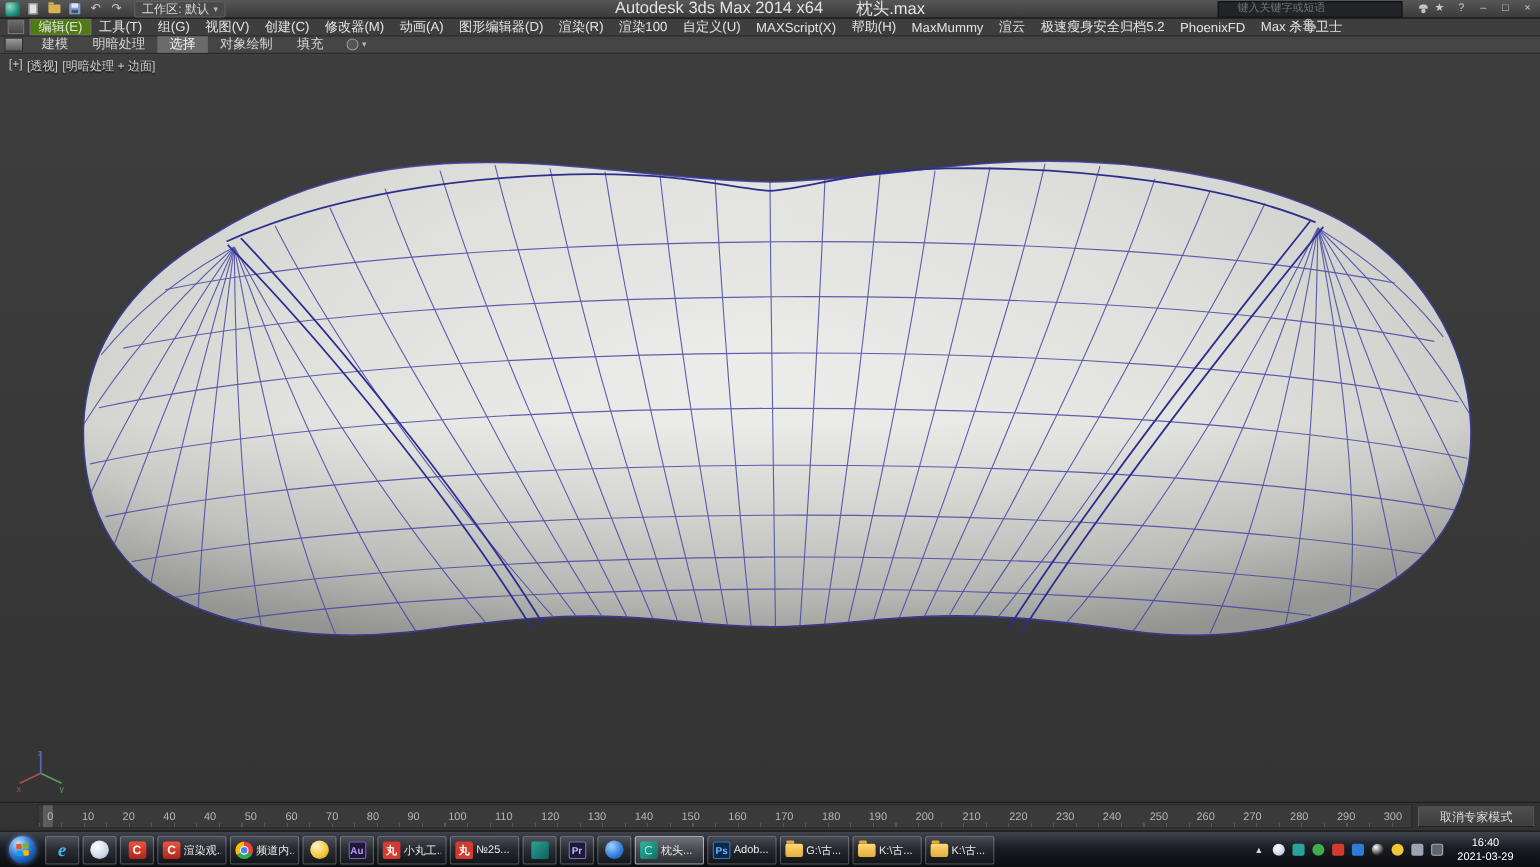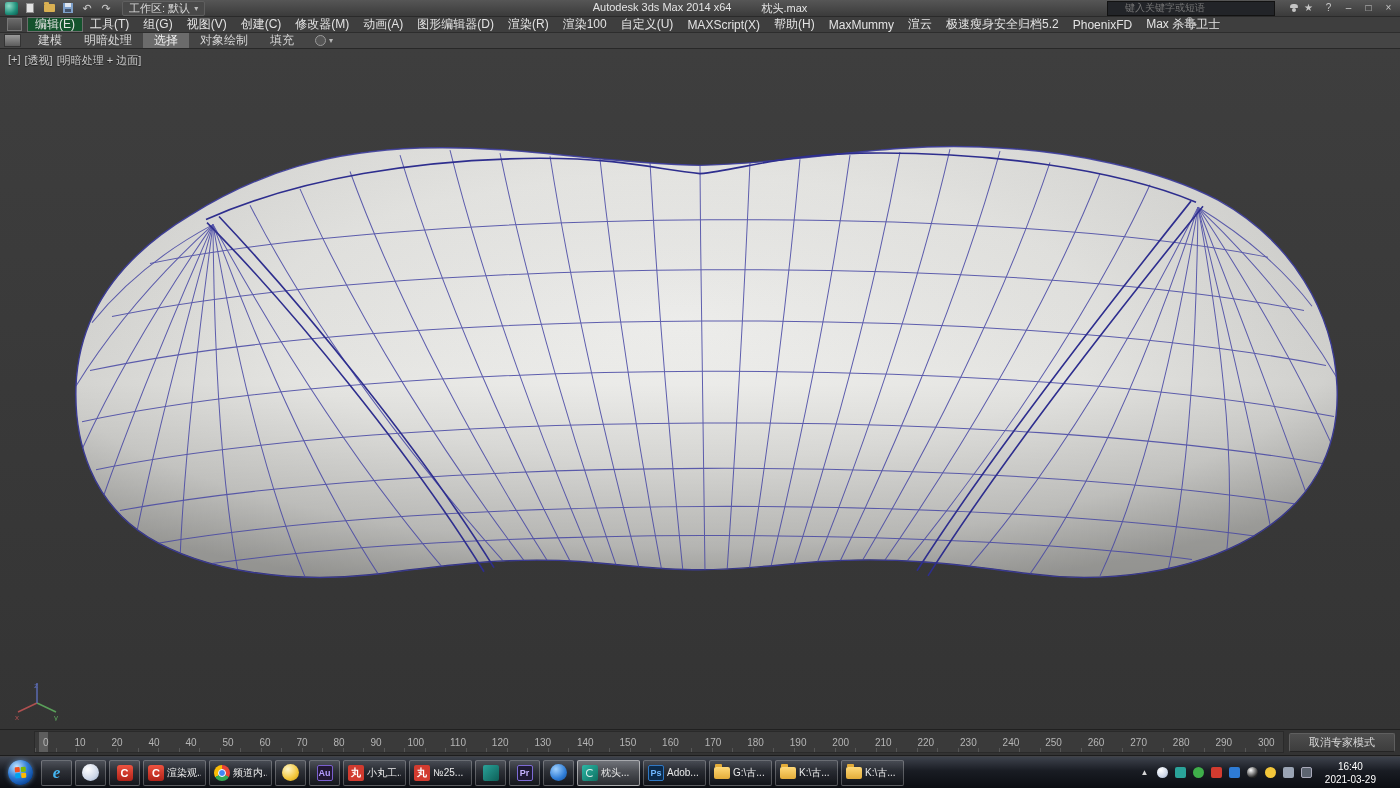--- a/index.html
+++ b/index.html
@@ -12,37 +12,37 @@
   .qat{display:flex;align-items:center;gap:5px;}
   .qicon{width:14px;height:13px;display:flex;align-items:center;justify-content:center;color:#c9c9c9;font-size:11px;line-height:1;}
   .i-page{width:8px;height:10px;background:#e3e3e3;border:1px solid #8f8f8f;box-sizing:border-box;}
   .i-folder{width:11px;height:8px;background:#d9b052;border-radius:1px;position:relative;}
   .i-folder::before{content:"";position:absolute;top:-2px;left:0;width:5px;height:2px;background:#d9b052;border-radius:1px 1px 0 0;}
   .i-save{width:10px;height:10px;background:#7d9fc9;position:relative;}
   .i-save::before{content:"";position:absolute;top:0;left:2px;width:6px;height:4px;background:#dfe6ef;}
   .i-save::after{content:"";position:absolute;bottom:1px;left:2px;width:6px;height:3px;background:#43536b;}
   .workspace{display:flex;align-items:center;gap:4px;color:#d8d8d8;font-size:11px;height:13px;padding:0 6px;background:#494949;border:1px solid #5f5f5f;border-radius:2px;margin-left:4px;white-space:nowrap;}
   .workspace .chev{font-size:8px;color:#bbb;}
-  .tb-title{position:absolute;left:50%;transform:translateX(-50%);display:flex;gap:30px;color:#e4e4e4;font-size:11px;white-space:nowrap;}
+  .tb-title{position:absolute;left:50%;transform:translateX(-50%);display:flex;gap:30px;color:#e4e4e4;font-size:15px;white-space:nowrap;}
   .tb-right{margin-left:auto;display:flex;align-items:center;gap:7px;}
   .search{display:flex;align-items:center;background:#222428;border:1px solid #121212;height:13px;width:158px;padding:0 4px;gap:4px;flex-direction:column;}
   .search input{flex:1;min-width:0;background:transparent;border:none;outline:none;color:#9a9a9a;font-size:10px;font-family:inherit;padding:0;}
   .i-mag{position:relative;width:10px;height:10px;flex:none;}
   .i-mag::before{content:"";position:absolute;top:0;left:0;width:5px;height:5px;border:1.5px solid #b8b8b8;border-radius:50%;}
   .i-mag::after{content:"";position:absolute;left:6.5px;top:6.5px;width:3.5px;height:1.5px;background:#b8b8b8;transform:rotate(45deg);}
   .ticon{color:#c7c7c7;font-size:10px;width:13px;text-align:center;line-height:1;}
   .i-user{position:relative;width:10px;height:10px;}
   .i-user::before{content:"";position:absolute;top:0;left:3px;width:4px;height:4px;border-radius:50%;background:#c4c4c4;}
   .i-user::after{content:"";position:absolute;bottom:0;left:1px;width:8px;height:4px;border-radius:4px 4px 1px 1px;background:#c4c4c4;}
 
   
   .menubar{height:16px;box-sizing:border-box;background:#3e3e3e;border-bottom:1px solid #2d2d2d;display:flex;align-items:center;padding:0 2px;font-size:12px;color:#e3e3e3;white-space:nowrap;}
   .mb-icon{width:13px;height:11px;background:linear-gradient(#6a6a6a,#484848);border:1px solid #777;margin:0 5px;flex:none;}
   .menu-item{padding:0 7px;height:100%;display:flex;align-items:center;cursor:default;}
-  .menu-item.boxed{border:1px solid #6d6d6d;background:#14532d;box-sizing:border-box;}
+  .menu-item.boxed{border:1px solid #6d6d6d;background:#4d7c0f;box-sizing:border-box;}
 
   
   .ribbonbar{height:16px;box-sizing:border-box;background:#454545;border-bottom:1px solid #282828;display:flex;align-items:center;padding-left:4px;font-size:12px;color:#d5d5d5;}
   .rb-icon{width:15px;height:11px;background:linear-gradient(#9a9a9a,#5c5c5c);border:1px solid #333;margin-right:6px;flex:none;}
   .rtab{padding:0 11px;height:100%;display:flex;align-items:center;cursor:default;}
   .rtab.active{background:#6b6b6b;color:#f2f2f2;}
   .rb-toggle{display:flex;align-items:center;gap:3px;margin-left:10px;color:#b8b8b8;font-size:8px;}
   .rb-dot{width:9px;height:9px;border-radius:50%;border:1px solid #9a9a9a;background:#555;display:inline-block;}
 
   

